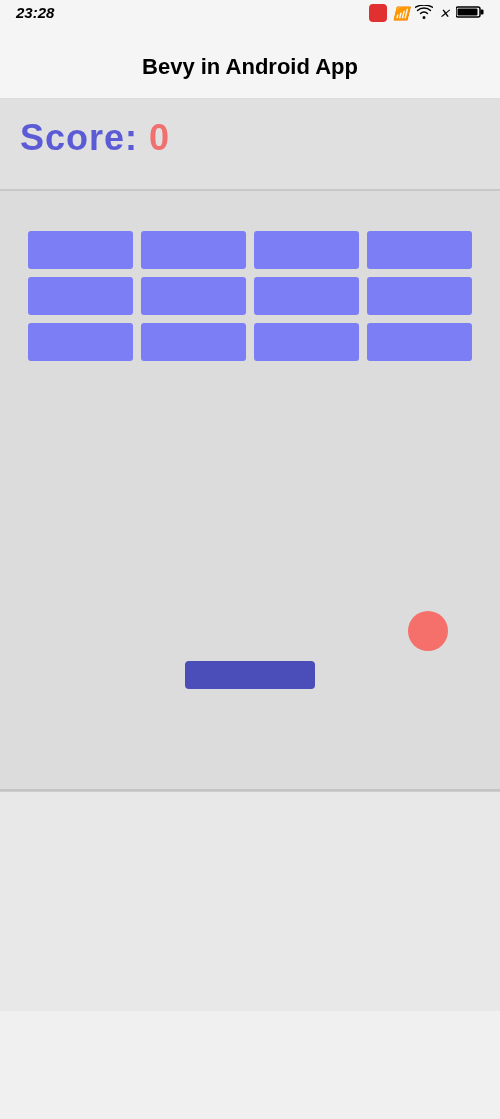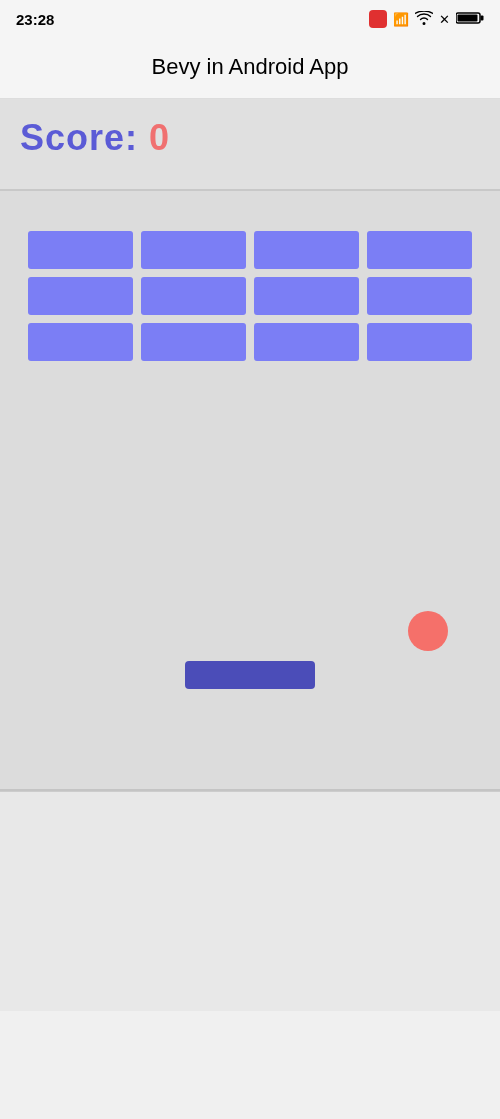--- a/index.html
+++ b/index.html
@@ -12,23 +12,24 @@
       font-family: -apple-system, BlinkMacSystemFont, 'Helvetica Neue', Arial, sans-serif;
       overflow-x: hidden;
     }
 
     
     .status-bar {
       width: 100%;
       height: 40px;
       background: #f5f5f5;
       display: flex;
-      align-items: flex-end;
+      align-items: flex-start;
       justify-content: space-between;
-      padding: 12px 16px;
+      padding: 4px 16px;
+      font-style: italic;
     }
 
     .status-time {
       font-size: 15px;
       font-weight: 600;
       color: #000;
     }
 
     .status-icons {
       display: flex;
@@ -44,21 +45,21 @@
     
     .title-bar {
       background: #f5f5f5;
       padding: 14px 16px 18px;
       text-align: center;
       border-bottom: 1px solid #ddd;
     }
 
     .app-title {
       font-size: 22px;
-      font-weight: 400;
+      font-weight: 700;
       color: #000;
     }
 
     
     .score-section {
       background: #e0e0e0;
       padding: 18px 20px 30px;
       border-bottom: 2px solid #c8c8c8;
     }
 

